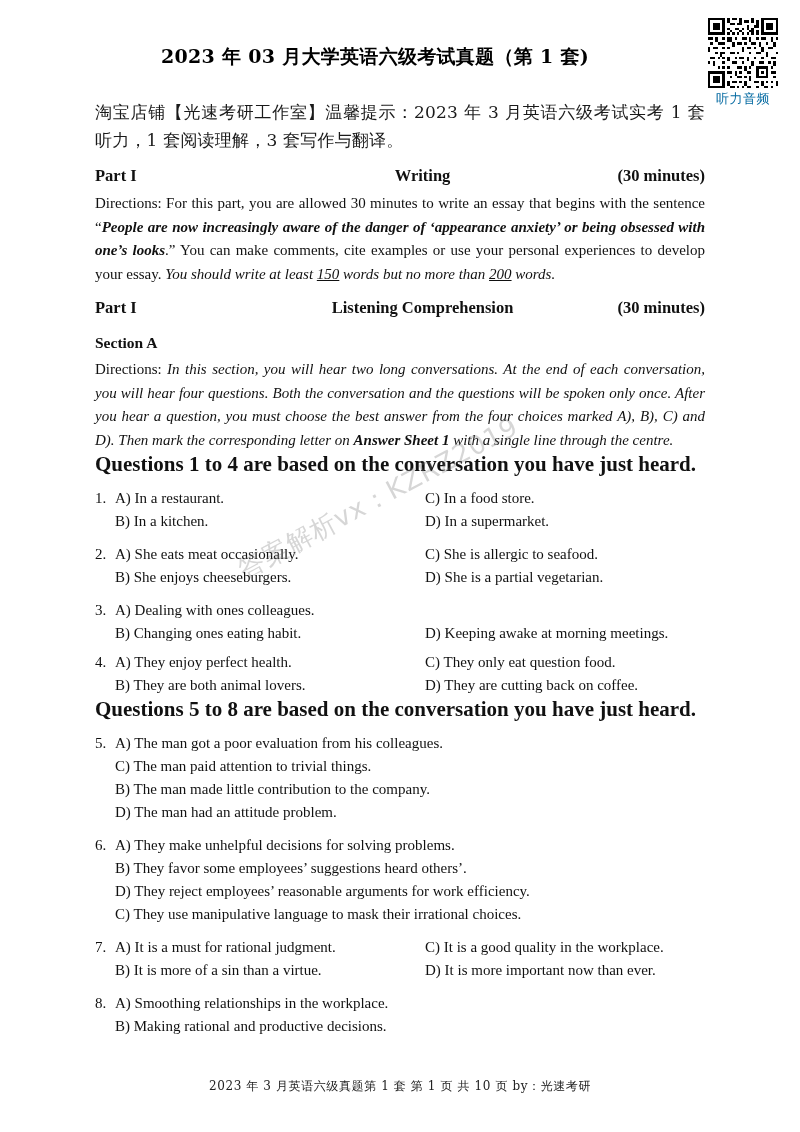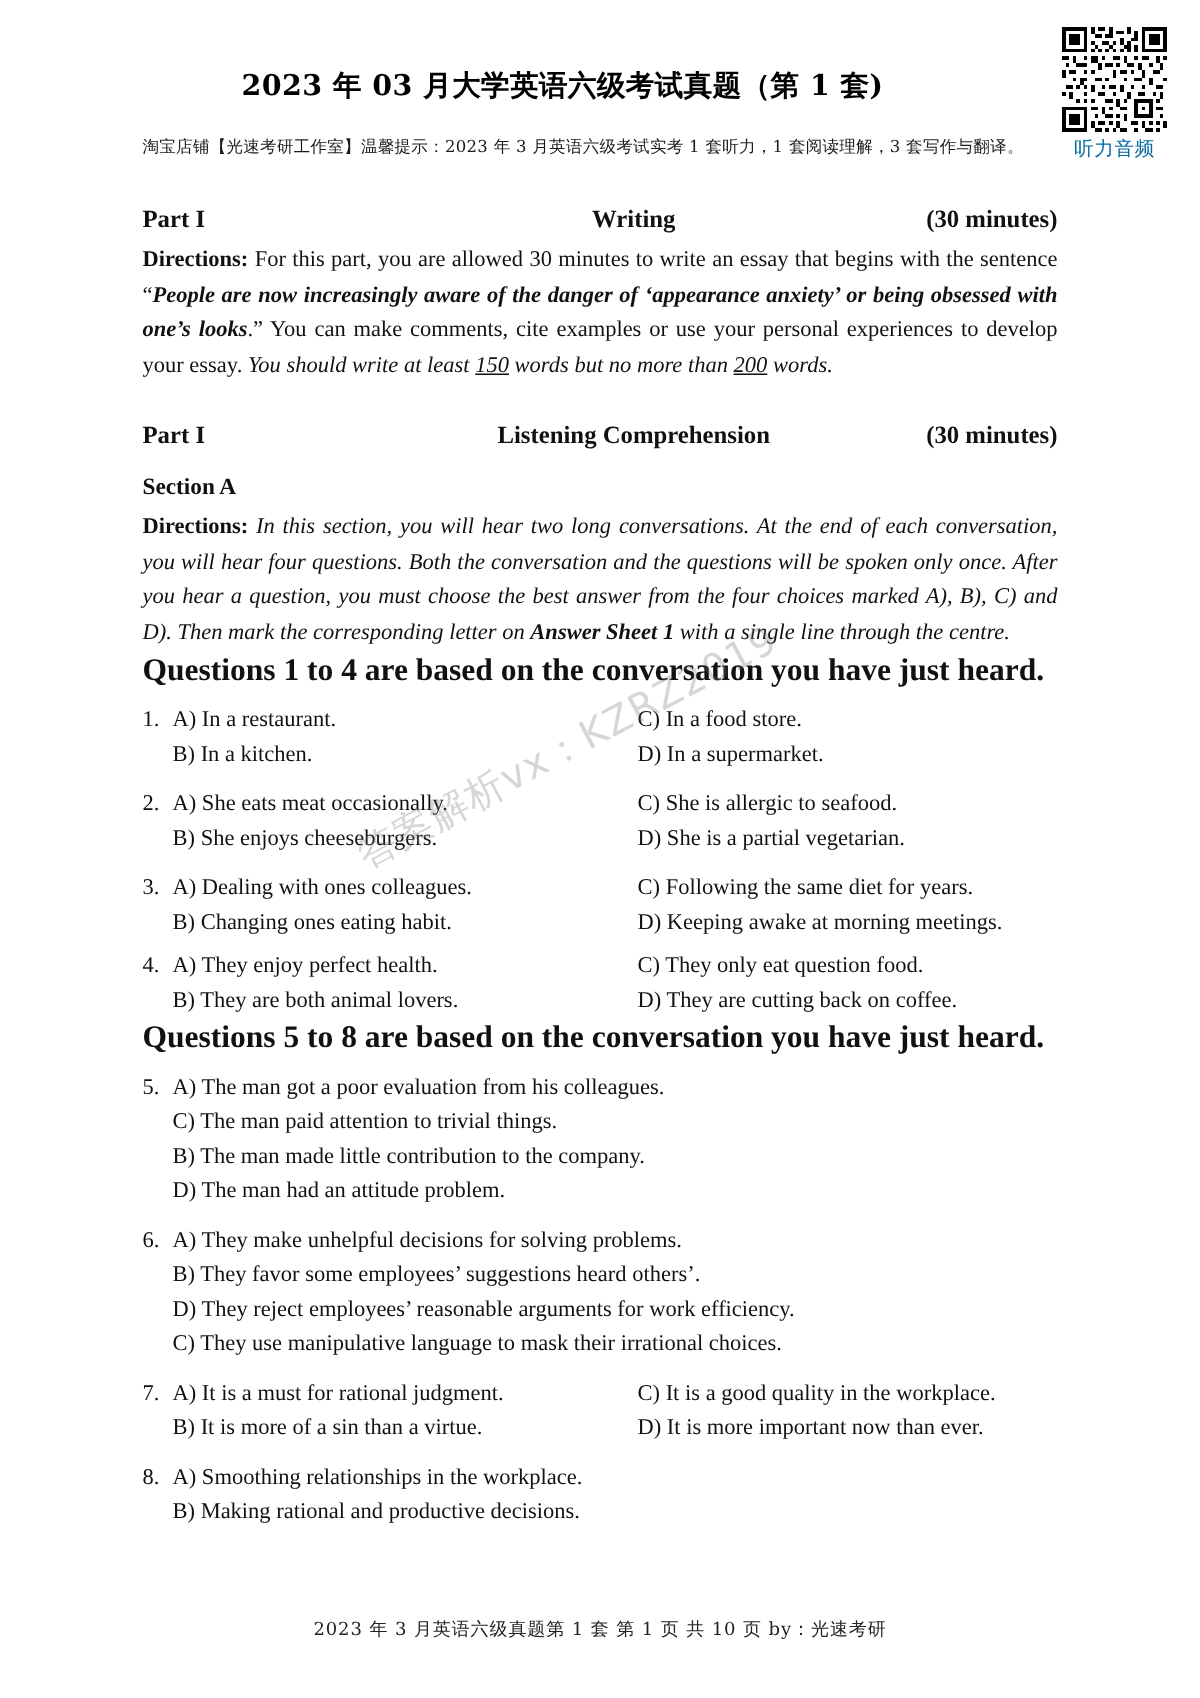--- a/index.html
+++ b/index.html
@@ -57,53 +57,53 @@
     color: #000;
     margin: 0;
     padding-top: 44px;
     letter-spacing: 0.3px;
     font-family: "DejaVu Serif", "Liberation Serif", serif;
     width: 560px;
   }
 
   .notice {
     font-family: "DejaVu Serif", "Liberation Serif", serif;
-    font-size: 11px;
+    font-size: 17px;
     line-height: 28px;
     color: #1a1a1a;
-    margin-top: 14px;
+    margin-top: 28px;
     text-align: justify;
     letter-spacing: 0.2px;
   }
 
   
   .part-row {
     display: flex;
     align-items: baseline;
     font-weight: bold;
     font-size: 16.5px;
-    margin-top: 24px;
+    margin-top: 12px;
   }
   .part-row .p-left { width: 175px; }
   .part-row .p-mid { flex: 1; text-align: center; }
   .part-row .p-right { width: 130px; text-align: right; }
 
   .section-label {
     font-weight: bold;
     font-size: 15.5px;
     margin-top: 16px;
   }
 
   .directions {
     font-size: 15px;
     line-height: 23.5px;
     text-align: justify;
     margin-top: 6px;
   }
-  .directions .lead { font-weight: bold; font-style: normal; }
+  .directions .lead { font-weight: normal; font-style: normal; }
   .directions .ital { font-style: italic; }
   .directions .bi { font-style: italic; font-weight: bold; }
   .u { text-decoration: underline; }
 
   .q-heading {
     font-weight: bold;
     font-size: 21px;
   }
 
   
@@ -368,21 +368,20 @@
         <div class="col-r">D) She is a partial vegetarian.</div>
       </div>
     </div>
 
     <div class="qblock">
       <div class="qrow">
         <div class="col-l">
           <span class="qnum">3.</span>
           <span class="opt">A) Dealing with ones colleagues.</span>
         </div>
-        <div class="col-r">C) Following the same diet for years.</div>
       </div>
       <div class="qrow">
         <div class="col-l indent">B) Changing ones eating habit.</div>
         <div class="col-r">D) Keeping awake at morning meetings.</div>
       </div>
     </div>
 
     <div class="qblock tight">
       <div class="qrow">
         <div class="col-l">

